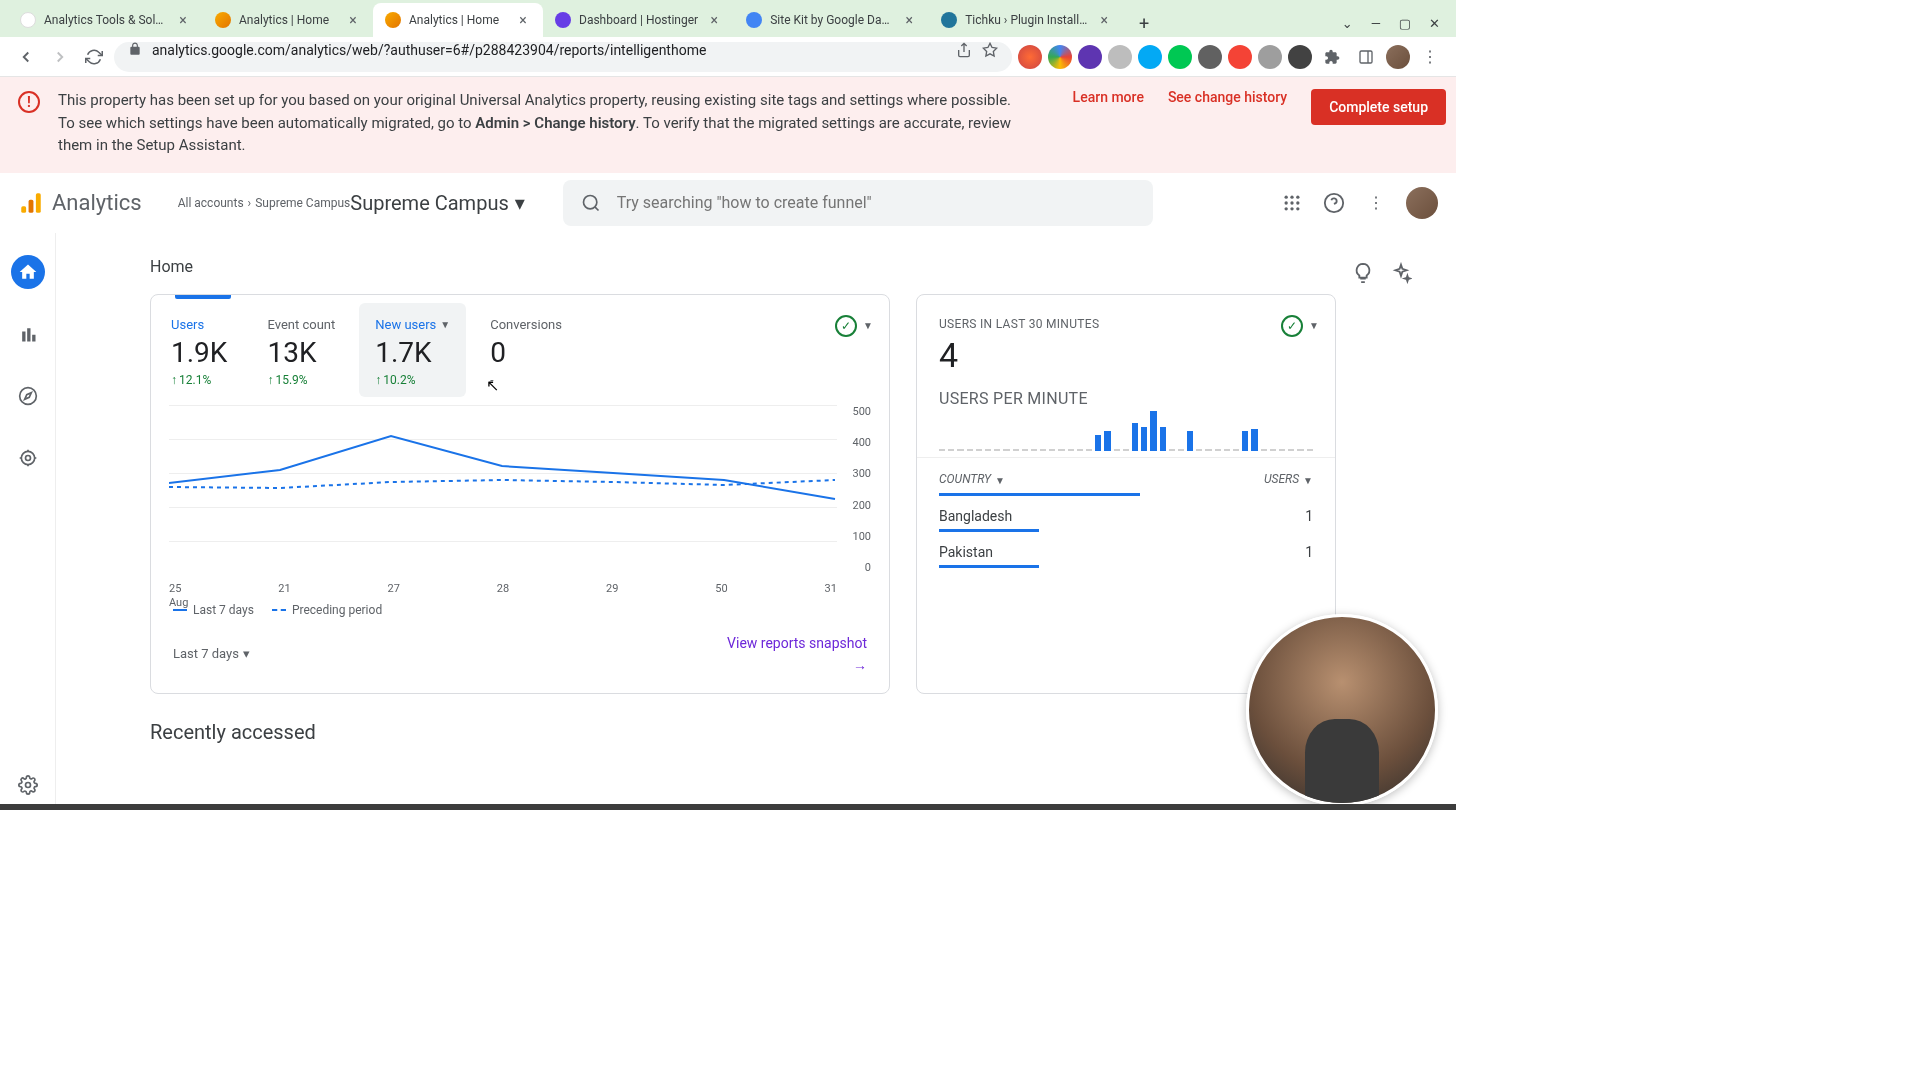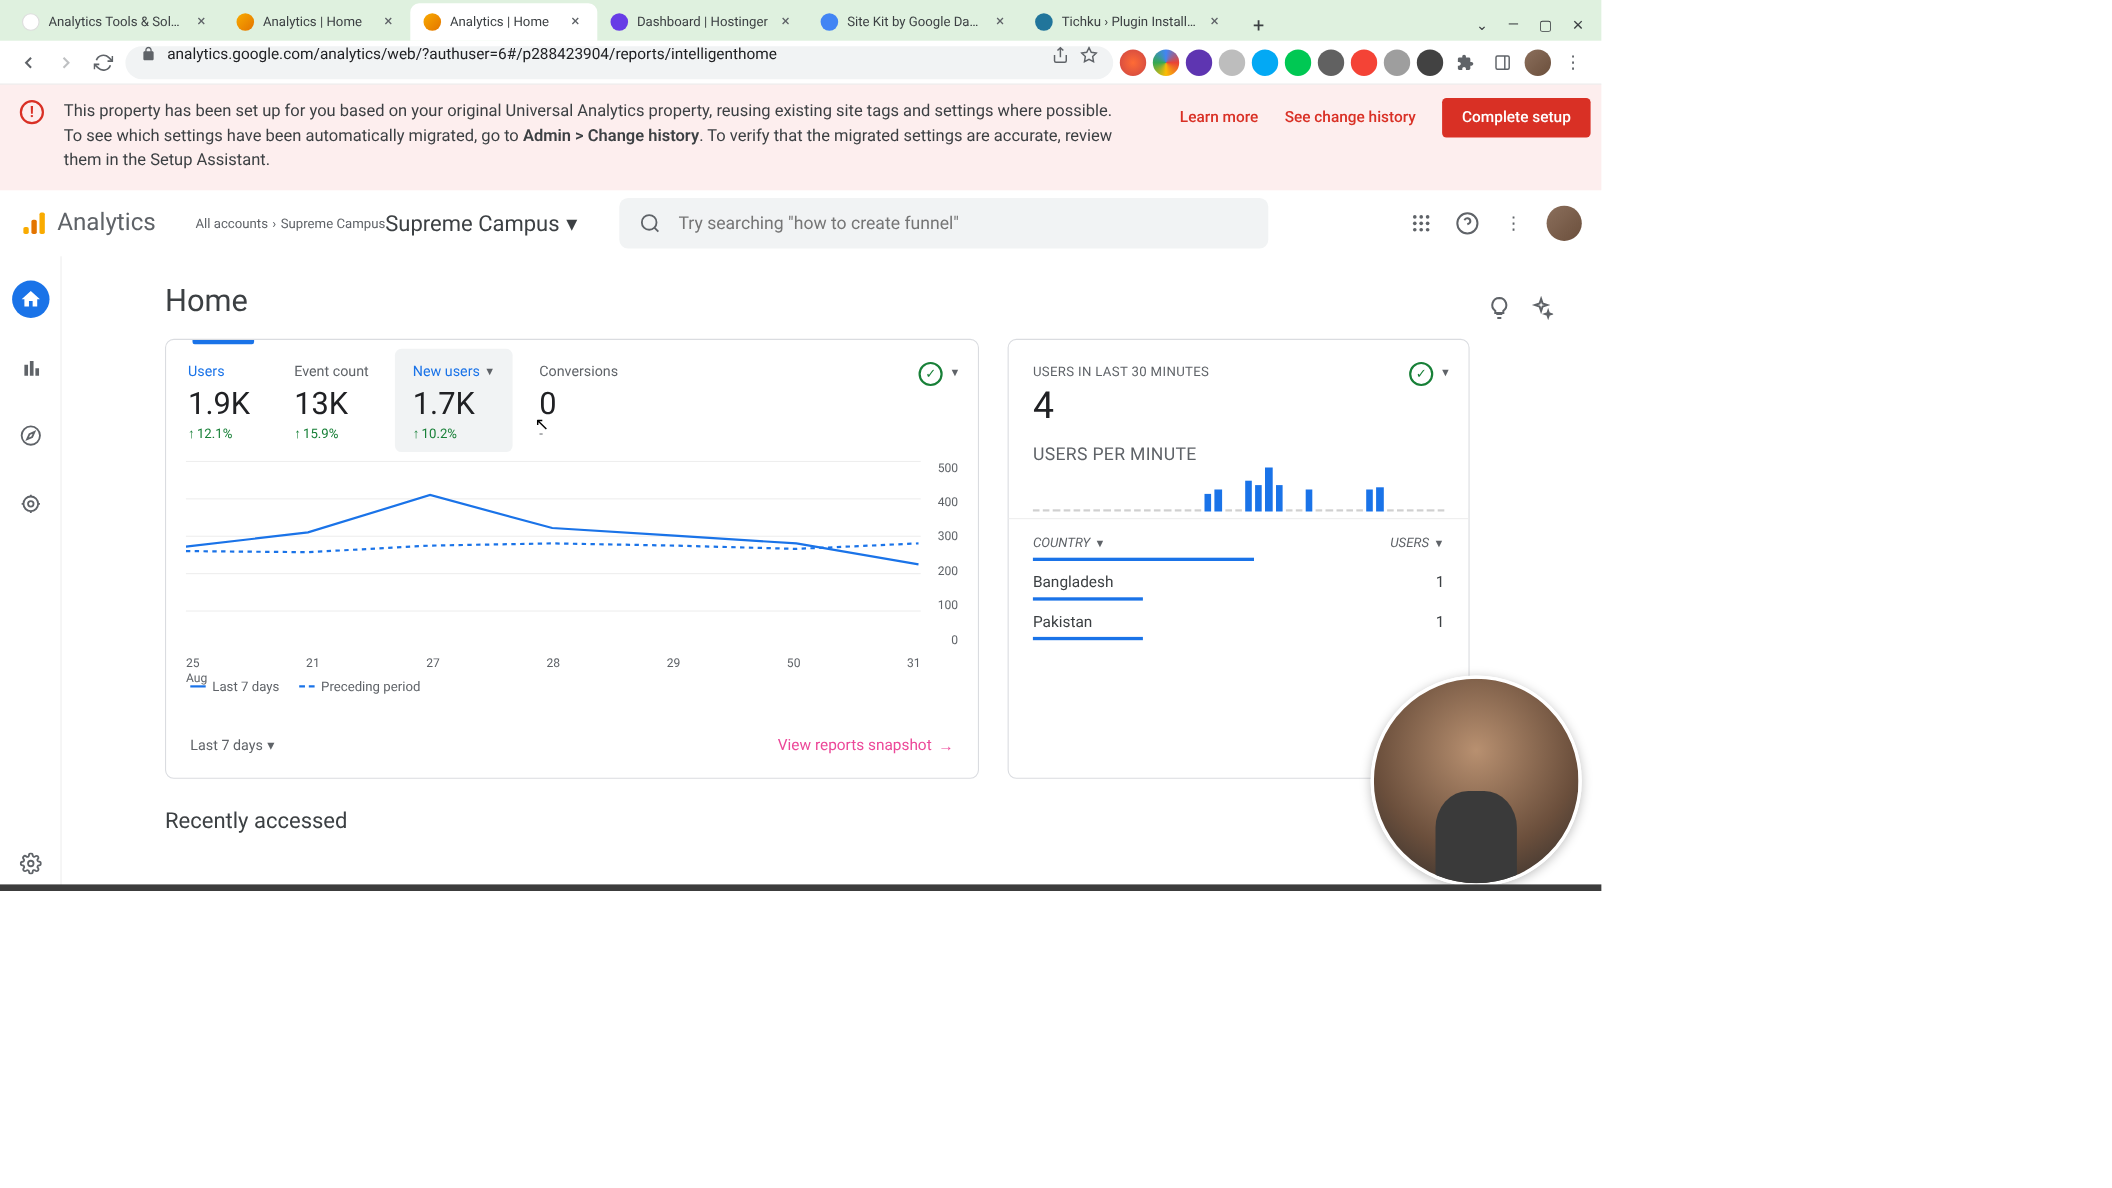--- a/index.html
+++ b/index.html
@@ -20,21 +20,21 @@
 .navbtn { width:28px; height:28px; display:flex; align-items:center; justify-content:center; color:#5f6368; border-radius:50%; }
 .urlfield { flex:1; height:30px; background:#f1f3f4; border-radius:15px; display:flex; padding:0 14px; gap:10px; font-size:14px; color:#202124; }
 .urlfield .lock { color:#5f6368; }
 .exticon { width:24px; height:24px; border-radius:50%; flex-shrink:0; }
 
 
 .banner { background:#fdeeee; padding:12px 10px 16px 18px; display:flex; align-items:flex-start; gap:18px; }
 .banner-icon { width:22px; height:22px; border:2px solid #d93025; border-radius:50%; display:flex; align-items:center; justify-content:center; color:#d93025; font-weight:bold; font-size:14px; margin-top:2px; flex-shrink:0; }
 .banner-text { font-size:15px; color:#3c4043; line-height:1.5; max-width:960px; }
 .banner-text b { font-weight:600; }
-.banner-links { margin-left:auto; display:flex; align-items:center; gap:24px; }
+.banner-links { margin-left:auto; display:flex; align-items:flex-start; gap:24px; }
 .banner-link { color:#d93025; font-size:14px; font-weight:500; }
 .banner-btn { background:#d93025; color:#fff; padding:10px 18px; border-radius:4px; font-size:14px; font-weight:500; }
 
 
 .gaheader { height:60px; display:flex; align-items:center; padding:0 18px; gap:18px; }
 .ga-logo { display:flex; align-items:center; gap:8px; }
 .ga-logo-mark { width:26px; height:26px; position:relative; }
 .ga-logo-text { font-size:22px; color:#5f6368; }
 .property { display:flex; flex-direction:row; margin-left:18px; }
 .prop-breadcrumb { font-size:12px; color:#5f6368; display:flex; align-items:center; gap:4px; }
@@ -46,21 +46,21 @@
 .avatar { width:32px; height:32px; border-radius:50%; background:linear-gradient(135deg,#8b6f5c,#6b4f3c); }
 
 
 .content { display:flex; height:calc(100% - 37px - 40px - 90px - 60px); }
 .sidenav { width:56px; background:#fff; display:flex; flex-direction:column; align-items:center; padding-top:22px; gap:28px; border-right:1px solid #eee; position:relative; }
 .nav-item { width:34px; height:34px; border-radius:50%; display:flex; align-items:center; justify-content:center; color:#5f6368; }
 .nav-item.active { background:#1a73e8; color:#fff; }
 .nav-settings { position:absolute; bottom:14px; }
 
 .main { flex:1; background:#fff; padding:24px 20px 0 94px; overflow:hidden; }
-.page-title { font-size:28px; color:#3c4043; margin-bottom:18px; }
+.page-title { font-size:16px; color:#3c4043; margin-bottom:18px; }
 .titlerow { display:flex; align-items:center; }
 .title-icons { margin-left:auto; display:flex; gap:16px; color:#5f6368; margin-right:24px; }
 
 .cards { display:flex; gap:26px; }
 .card { background:#fff; border:1px solid #dadce0; border-radius:8px; padding:0; position:relative; }
 .card-main { width:740px; height:400px; }
 .card-real { width:420px; height:400px; }
 
 .metric-tabs { display:flex; padding:0 0 0 0; position:relative; }
 .metric-tabs::before { content:""; position:absolute; top:0; left:24px; width:56px; height:4px; background:#1a73e8; border-radius:0 0 2px 2px; }
@@ -87,21 +87,21 @@
 .xaxis .month { position:absolute; top:14px; left:0; }
 svg.lines { position:absolute; left:0; top:0; }
 
 .legend { display:flex; gap:18px; padding:8px 22px; font-size:12px; color:#5f6368; align-items:center; }
 .leg-item { display:flex; align-items:center; gap:6px; }
 .leg-swatch { width:14px; height:2px; background:#1a73e8; }
 .leg-swatch.dashed { border-top:2px dashed #1a73e8; background:none; height:0; }
 
 .card-footer { display:flex; align-items:center; padding:8px 22px 8px; margin-top:auto; position:absolute; bottom:12px; left:0; right:0; }
 .footer-drop { font-size:13px; color:#5f6368; display:flex; align-items:center; gap:4px; }
-.footer-link { margin-left:auto; color:#ec4899; font-size:14px; display:flex; align-items:flex-start; gap:6px; }
+.footer-link { margin-left:auto; color:#6d28d9; font-size:14px; display:flex; align-items:flex-end; gap:6px;flex-direction:column; }
 
 
 .rt-title { font-size:12px; color:#5f6368; letter-spacing:0.3px; padding:22px 22px 4px; }
 .rt-big { font-size:34px; color:#202124; padding:0 22px; }
 .rt-sub { font-size:16px; color:#5f6368; letter-spacing:0.3px; padding:14px 22px 4px; }
 .rt-bars { height:46px; display:flex; align-items:flex-end; gap:3px; padding:0 22px 6px; border-bottom:1px solid #eee; margin-bottom:10px; }
 .rt-bar { width:8px; background:#1a73e8; }
 .rt-bar.empty { height:2px; background:#d0d0d0; }
 .rt-table-head { display:flex; justify-content:space-between; padding:4px 22px; font-size:12px; color:#5f6368; }
 .rt-th { display:flex; align-items:flex-end; gap:4px;font-style:italic; }

